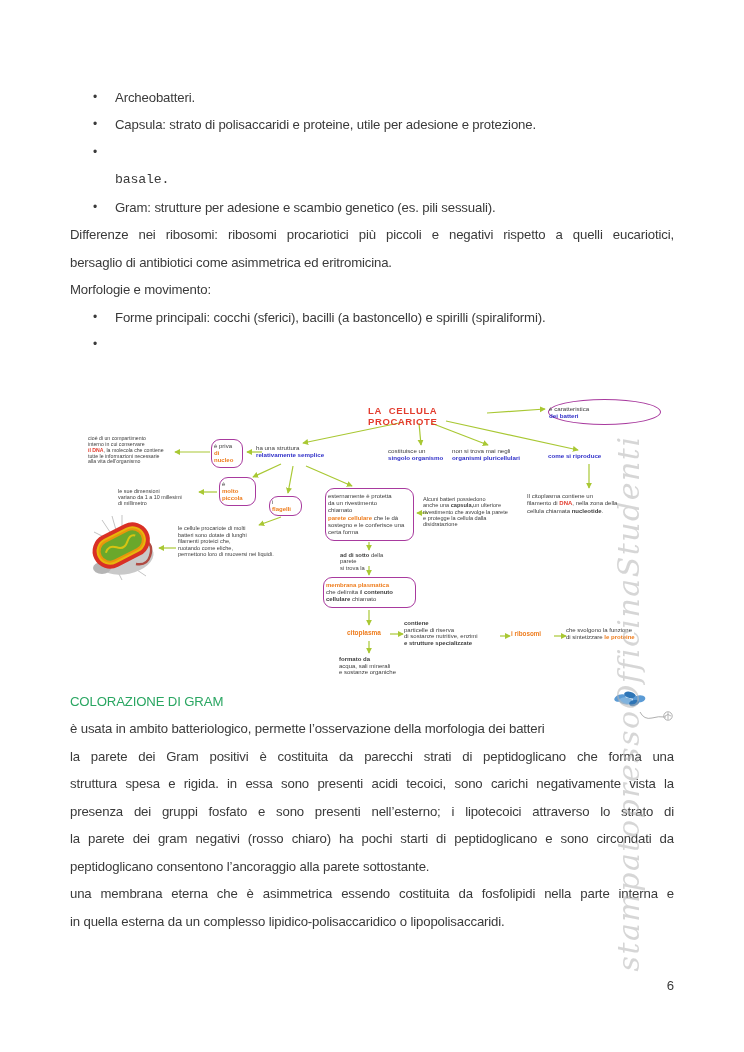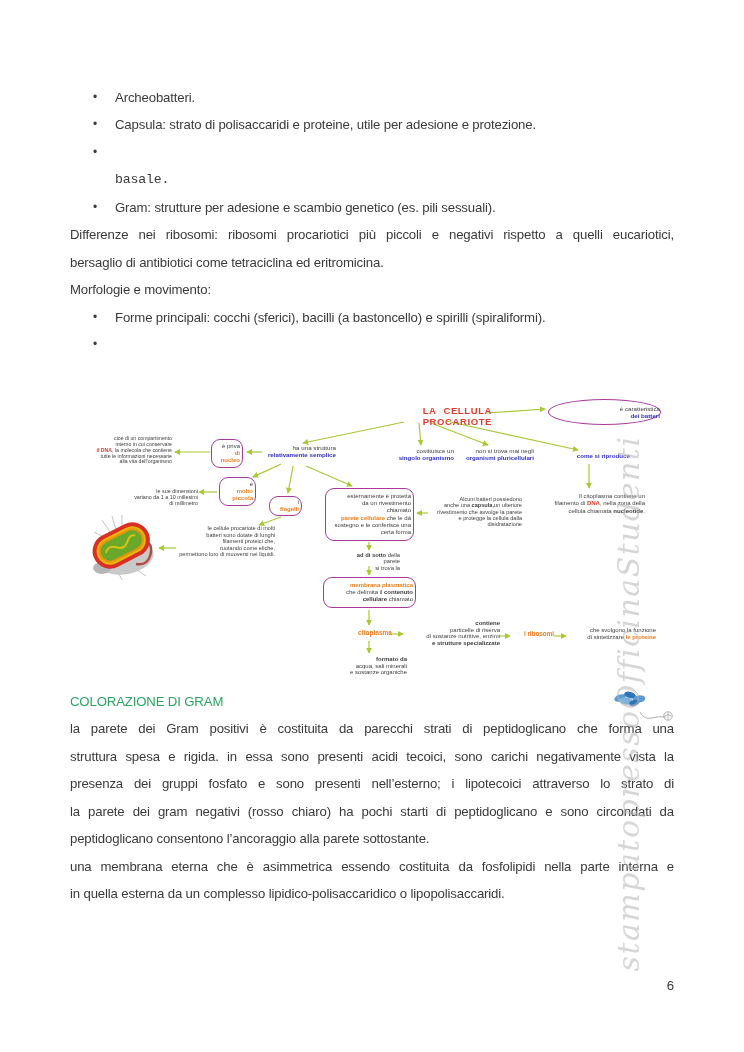--- a/index.html
+++ b/index.html
@@ -13,21 +13,21 @@
   .line.ct{padding-left:45px;font-family:Liberation Mono, monospace;}
   .bullet{position:absolute;left:23px;top:0;font-size:12px;}
   .c-green{color:var(--green);}
   .c-red{color:var(--red);}
   .c-blue{color:var(--blue);}
   .c-orange{color:var(--orange);}
   .b{font-weight:bold;}
   
   .diagram{position:absolute;inset:0;z-index:2;}
   .arrowsvg{position:absolute;inset:0;z-index:1;}
-  .node{position:absolute;text-align:right;color:#3d3d3d;z-index:2;}
+  .node{position:absolute;text-align:left;color:#3d3d3d;z-index:2;}
   .node.dbox{border:1.6px solid var(--purple);border-radius:9px;background:#fff;
              display:flex;flex-direction:column;justify-content:center;padding:2px 2px;box-sizing:border-box;}
   .node.ell{border:1.5px solid var(--purple);border-radius:50%;background:#fff;
             display:flex;flex-direction:column;justify-content:center;box-sizing:border-box;}
   .node.ttl{font-weight:bold;color:var(--red);letter-spacing:.6px;word-spacing:4px;}
   
   .wm{position:absolute;left:318px;top:686px;width:620px;text-align:center;
       transform:rotate(-90deg);transform-origin:center;
       font-family:"DejaVu Serif",serif;font-style:italic;font-size:30px;letter-spacing:1.5px;
       color:#b6b6b6;opacity:.55;z-index:6;pointer-events:none;}
@@ -71,21 +71,21 @@
       </g>
   </svg>
 
   <div class="textblock" id="top-text" style="left:70px;top:84px;">
       <div class="line bl"><span class="bullet">•</span><span>Archeobatteri.</span></div>
       <div class="line bl"><span class="bullet">•</span><span>Capsula: strato di polisaccaridi e proteine, utile per adesione e protezione.</span></div>
       <div class="line j bl"><span class="bullet">•</span></div>
       <div class="line ct"><span>basale.</span></div>
       <div class="line bl"><span class="bullet">•</span><span>Gram: strutture per adesione e scambio genetico (es. pili sessuali).</span></div>
       <div class="line j"><span>Differenze nei ribosomi: ribosomi procariotici più piccoli e negativi rispetto a quelli eucariotici,</span></div>
-      <div class="line"><span>bersaglio di antibiotici come tetraciclina ed eritromicina.</span></div>
+      <div class="line"><span>bersaglio di antibiotici come asimmetrica ed eritromicina.</span></div>
       <div class="line"><span>Morfologie e movimento:</span></div>
       <div class="line bl"><span class="bullet">•</span><span>Forme principali: cocchi (sferici), bacilli (a bastoncello) e spirilli (spiraliformi).</span></div>
       <div class="line bl"><span class="bullet">•</span></div>
     </div>
 
   <div class="diagram" id="diagram">
       <div class="node ttl" style="left: 368px; top: 405px; width: 124px; font-size: 9.5px; line-height: 11px;">
         <div><span>LA CELLULA PROCARIOTE</span></div>
       </div>
       <div class="node ell" style="left: 548px; top: 399px; width: 113px; height: 26px; font-size: 6.2px; line-height: 7.4px;">
@@ -221,20 +221,21 @@
     </g>
     <path d="M34 24 q4 8 12 6 q6 -2 14 -1" fill="none" stroke="#9a9a9a" stroke-width="0.8"></path>
     <circle cx="62" cy="28" r="4.2" fill="none" stroke="#9a9a9a" stroke-width="0.8"></circle>
     <path d="M59 28 q3 -3 6 0 M62 24.5 v7" fill="none" stroke="#9a9a9a" stroke-width="0.7"></path>
   </svg>
 
   <div class="wm">stampatopressoOfficinaStudenti</div>
 
   <div class="textblock" id="bottom-text" style="left:70px;top:688px;">
       <div class="line"><span class="c-green">COLORAZIONE DI GRAM</span></div>
+      <div class="line"><span>è usata in ambito batteriologico, permette l’osservazione della morfologia dei batteri</span></div>
       <div class="line j"><span>la parete dei Gram positivi è costituita da parecchi strati di peptidoglicano che forma una</span></div>
       <div class="line j"><span>struttura spesa e rigida. in essa sono presenti acidi tecoici, sono carichi negativamente vista la</span></div>
       <div class="line j"><span>presenza dei gruppi fosfato e sono presenti nell’esterno; i lipotecoici attraverso lo strato di</span></div>
       <div class="line j"><span>la parete dei gram negativi (rosso chiaro) ha pochi starti di peptidoglicano e sono circondati da</span></div>
       <div class="line"><span>peptidoglicano consentono l’ancoraggio alla parete sottostante.</span></div>
       <div class="line j"><span>una membrana eterna che è asimmetrica essendo costituita da fosfolipidi nella parte interna e</span></div>
       <div class="line"><span>in quella esterna da un complesso lipidico-polisaccaridico o lipopolisaccaridi.</span></div>
     </div>
 
   <div class="pagenum">6</div>

